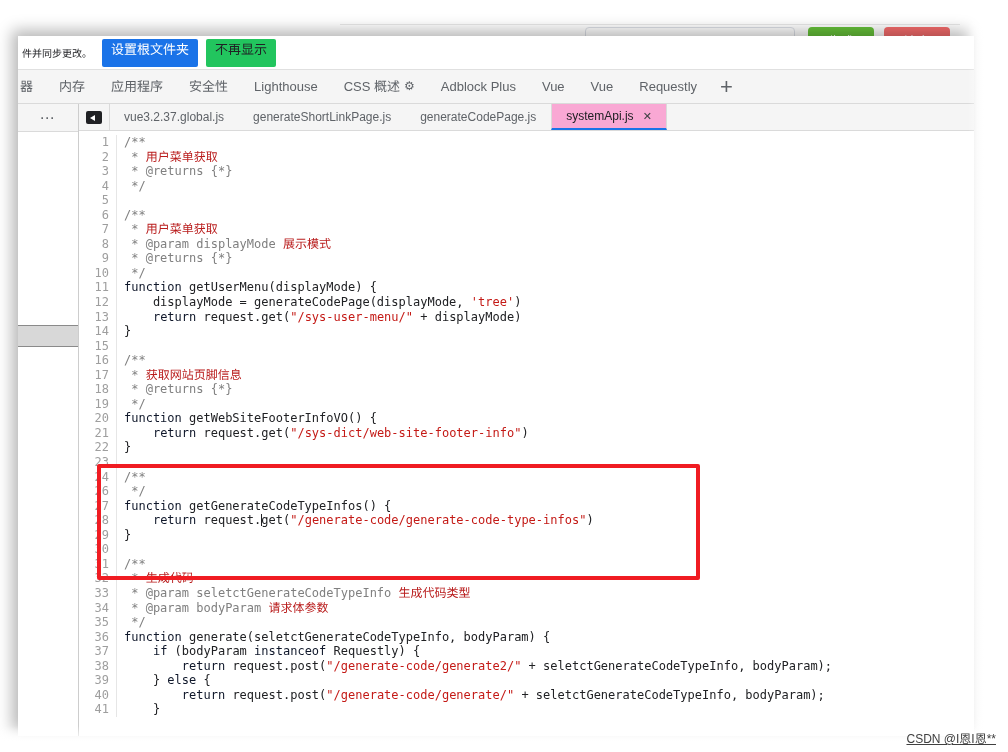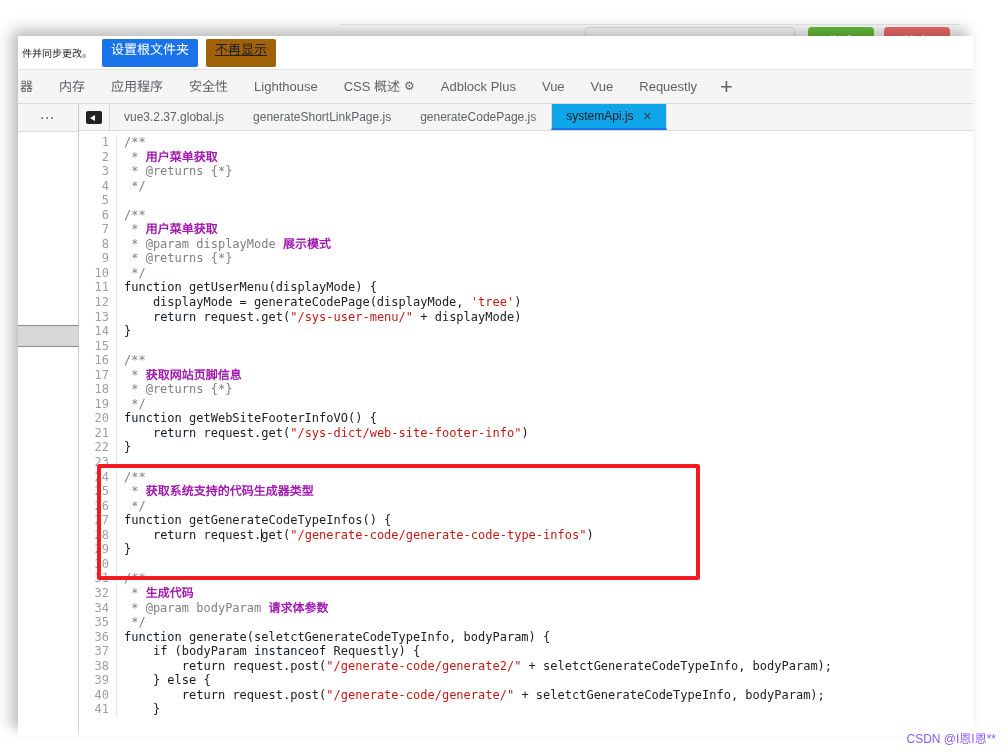--- a/index.html
+++ b/index.html
@@ -111,21 +111,21 @@
     line-height: 22px;
     padding: 0 9px;
     font-size: 13px;
     border-radius: 2px;
     margin-right: 8px;
     white-space: nowrap;
     cursor: pointer;
     box-sizing: border-box;
   }
   .notif-btn.primary { background: #1a73e8; color: #ffffff; }
-  .notif-btn.plain   { background: #a16207; color: #202124; text-decoration: underline; }
+  .notif-btn.plain   { background: #22c55e; color: #202124; }
 
   
   .tabbar {
     position: absolute;
     left: 0; top: 34px;
     width: 956px; height: 34px;
     background: #f5f5f5;
     border-bottom: 1px solid #dadada;
     display: flex;
     align-items: center;
@@ -243,21 +243,21 @@
     align-items: center;
     padding: 0 14px;
     font-size: 12px;
     color: #5f6368;
     white-space: nowrap;
     border-right: 1px solid transparent;
     cursor: pointer;
     box-sizing: border-box;
   }
   .file-tab.active {
-    background: #0ea5e9;
+    background: #f9a8d4;
     color: #202124;
     border-bottom: 2px solid #1a73e8;
     border-left: 1px solid #dadada;
     border-right: 1px solid #dadada;
   }
   .file-tab-close {
     margin-left: 9px;
     font-size: 11px;
     font-weight: bold;
     color: #3c4043;
@@ -293,21 +293,21 @@
     color: #9e9e9e;
     background: #ffffff;
     border-right: 1px solid #e6e6e6;
     box-sizing: border-box;
     user-select: none;
   }
   .code-text {
     padding-left: 7px;
     color: #202124;
   }
-  .tok-cm  { color: #a21caf; font-weight: bold; }      
+  .tok-cm  { color: #b91c1c; }      
   .tok-cmg { color: #808080; }      
   .tok-kw  { color: #0f172a; }      
   .tok-str { color: #c41a16; }
   .tok-pl  { color: #202124; }
 
   
   .caret {
     display: inline-block;
     width: 1px;
     height: 12px;
@@ -326,23 +326,24 @@
     box-sizing: border-box;
     pointer-events: none;
     z-index: 20;
   }
 
   
   .watermark {
     position: absolute;
     right: 12px; bottom: 6px;
     font-size: 12px;
-    color: #8b5cf6;
+    color: #404040;
     white-space: nowrap;
     z-index: 30;
+    text-decoration: underline;
   }
 </style>
 </head>
 <body>
 
 <div id="screen">
 
   <div class="app-backdrop">
     <div class="app-form-strip"></div>
     <div class="app-select">
@@ -423,28 +424,28 @@
               <div class="code-row"><span class="ln">15</span><span class="code-text"><span class="tok-pl"></span></span></div>
               <div class="code-row"><span class="ln">16</span><span class="code-text"><span class="tok-cmg">/**</span></span></div>
               <div class="code-row"><span class="ln">17</span><span class="code-text"><span class="tok-cmg"> * </span><span class="tok-cm">获取网站页脚信息</span></span></div>
               <div class="code-row"><span class="ln">18</span><span class="code-text"><span class="tok-cmg"> * @returns {*}</span></span></div>
               <div class="code-row"><span class="ln">19</span><span class="code-text"><span class="tok-cmg"> */</span></span></div>
               <div class="code-row"><span class="ln">20</span><span class="code-text"><span class="tok-kw">function</span><span class="tok-pl"> getWebSiteFooterInfoVO() {</span></span></div>
               <div class="code-row"><span class="ln">21</span><span class="code-text"><span class="tok-pl">    </span><span class="tok-kw">return</span><span class="tok-pl"> request.get(</span><span class="tok-str">"/sys-dict/web-site-footer-info"</span><span class="tok-pl">)</span></span></div>
               <div class="code-row"><span class="ln">22</span><span class="code-text"><span class="tok-pl">}</span></span></div>
               <div class="code-row"><span class="ln">23</span><span class="code-text"><span class="tok-pl"></span></span></div>
               <div class="code-row"><span class="ln">24</span><span class="code-text"><span class="tok-cmg">/**</span></span></div>
-              <div class="code-row"><span class="ln">25</span><span class="code-text"><span class="tok-cmg"> * </span><span class="tok-cm">获取系统支持的代码生成器类型</span></span></div>
               <div class="code-row"><span class="ln">26</span><span class="code-text"><span class="tok-cmg"> */</span></span></div>
               <div class="code-row"><span class="ln">27</span><span class="code-text"><span class="tok-kw">function</span><span class="tok-pl"> getGenerateCodeTypeInfos() {</span></span></div>
               <div class="code-row"><span class="ln">28</span><span class="code-text"><span class="tok-pl">    </span><span class="tok-kw">return</span><span class="tok-pl"> request.</span><span class="caret"></span><span class="tok-pl">get(</span><span class="tok-str">"/generate-code/generate-code-type-infos"</span><span class="tok-pl">)</span></span></div>
               <div class="code-row"><span class="ln">29</span><span class="code-text"><span class="tok-pl">}</span></span></div>
               <div class="code-row"><span class="ln">30</span><span class="code-text"><span class="tok-pl"></span></span></div>
               <div class="code-row"><span class="ln">31</span><span class="code-text"><span class="tok-cmg">/**</span></span></div>
               <div class="code-row"><span class="ln">32</span><span class="code-text"><span class="tok-cmg"> * </span><span class="tok-cm">生成代码</span></span></div>
+              <div class="code-row"><span class="ln">33</span><span class="code-text"><span class="tok-cmg"> * @param seletctGenerateCodeTypeInfo </span><span class="tok-cm">生成代码类型</span></span></div>
               <div class="code-row"><span class="ln">34</span><span class="code-text"><span class="tok-cmg"> * @param bodyParam </span><span class="tok-cm">请求体参数</span></span></div>
               <div class="code-row"><span class="ln">35</span><span class="code-text"><span class="tok-cmg"> */</span></span></div>
               <div class="code-row"><span class="ln">36</span><span class="code-text"><span class="tok-kw">function</span><span class="tok-pl"> generate(seletctGenerateCodeTypeInfo, bodyParam) {</span></span></div>
               <div class="code-row"><span class="ln">37</span><span class="code-text"><span class="tok-pl">    </span><span class="tok-kw">if</span><span class="tok-pl"> (bodyParam </span><span class="tok-kw">instanceof</span><span class="tok-pl"> Requestly) {</span></span></div>
               <div class="code-row"><span class="ln">38</span><span class="code-text"><span class="tok-pl">        </span><span class="tok-kw">return</span><span class="tok-pl"> request.post(</span><span class="tok-str">"/generate-code/generate2/"</span><span class="tok-pl"> + seletctGenerateCodeTypeInfo, bodyParam);</span></span></div>
               <div class="code-row"><span class="ln">39</span><span class="code-text"><span class="tok-pl">    } </span><span class="tok-kw">else</span><span class="tok-pl"> {</span></span></div>
               <div class="code-row"><span class="ln">40</span><span class="code-text"><span class="tok-pl">        </span><span class="tok-kw">return</span><span class="tok-pl"> request.post(</span><span class="tok-str">"/generate-code/generate/"</span><span class="tok-pl"> + seletctGenerateCodeTypeInfo, bodyParam);</span></span></div>
               <div class="code-row"><span class="ln">41</span><span class="code-text"><span class="tok-pl">    }</span></span></div>
             </div>
         </div>

